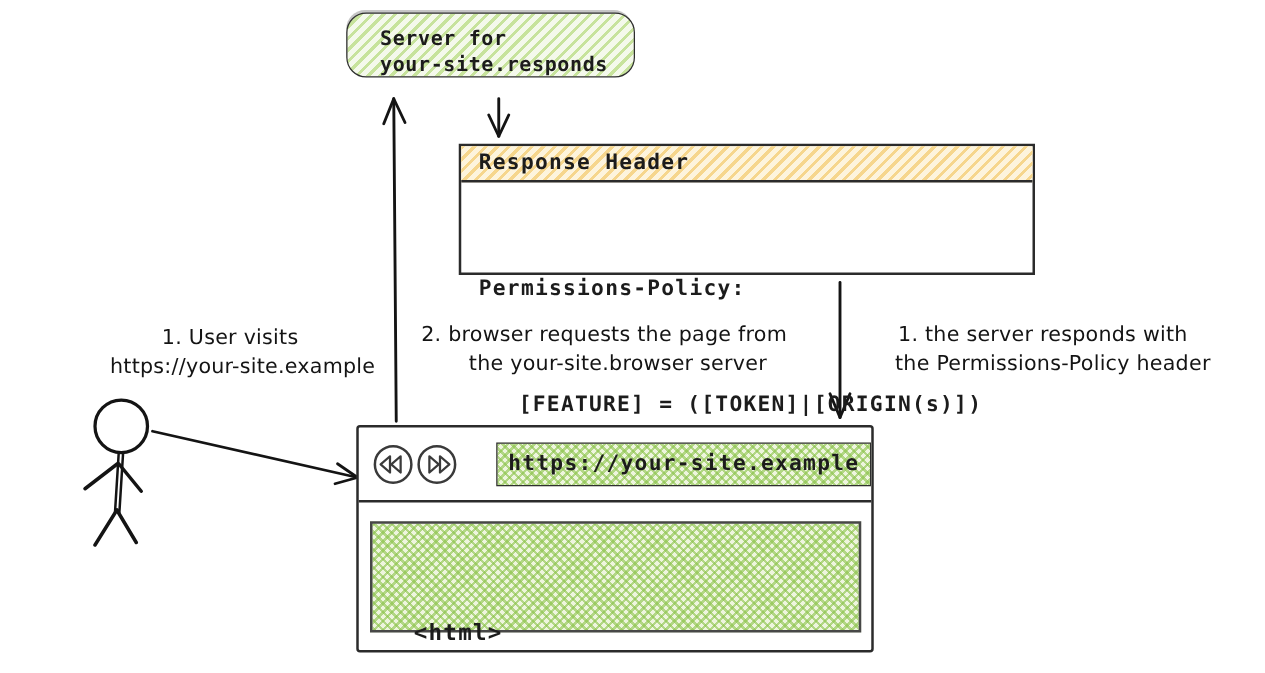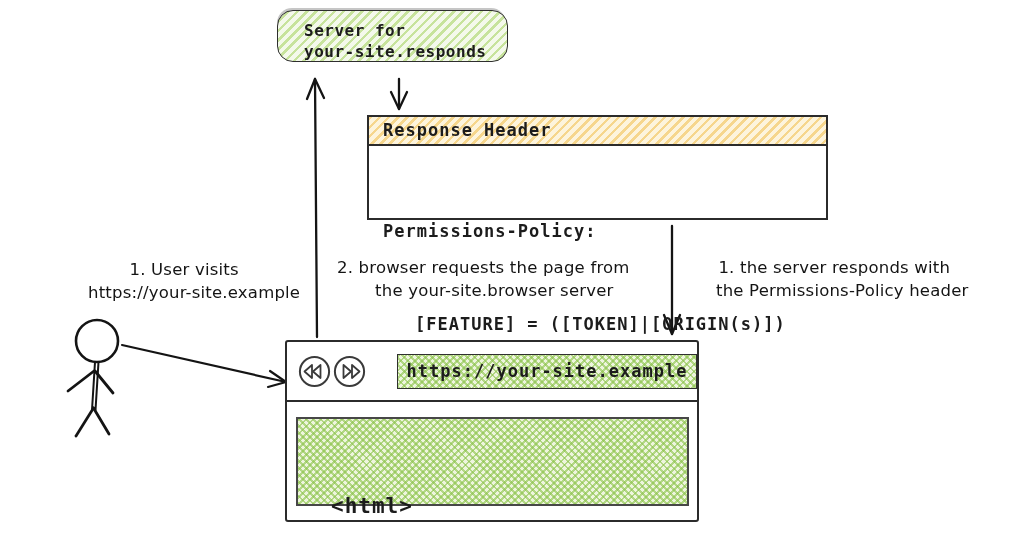--- a/index.html
+++ b/index.html
@@ -86,21 +86,21 @@
   .url-bar {
     margin-left: 30px; width: 313px; height: 35px;
     border: 1.8px solid #2f2f2f;
     display: flex; align-items: center; justify-content: center;
     font-size: 17px; letter-spacing: 1px;
   }
   .code-box {
     position: absolute; left: 9px; top: 75px; width: 393px; height: 89px;
     border: 2px solid #474747;
     padding: 20px 0 0 33px;
-    font-size: 21px; line-height: 27px; letter-spacing: 1px;
+    font-size: 18px; line-height: 27px; letter-spacing: 1px;
     white-space: pre;
   }
 </style>
 </head>
 <body>
 
 <div class="canvas">
 
   <svg class="overlay" viewBox="0 0 1012 538">
     <g stroke="#141414" fill="none" stroke-linecap="round">

